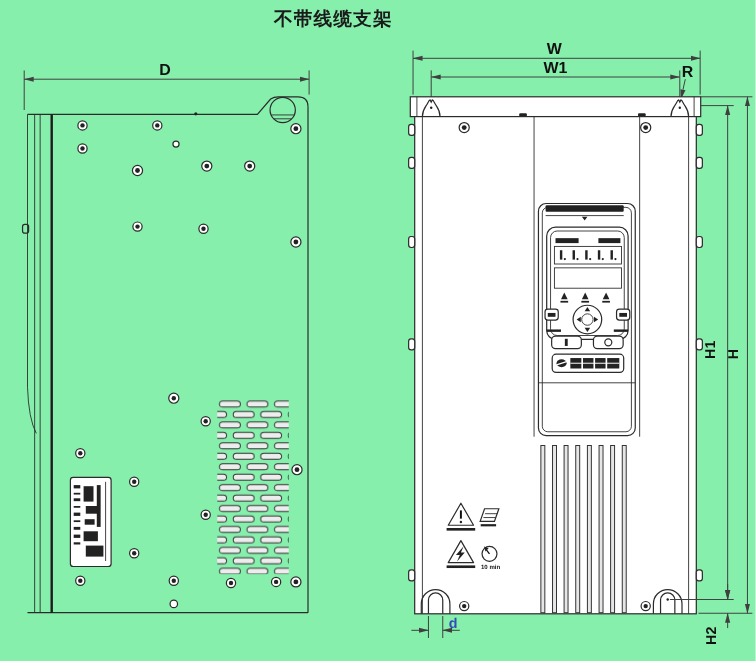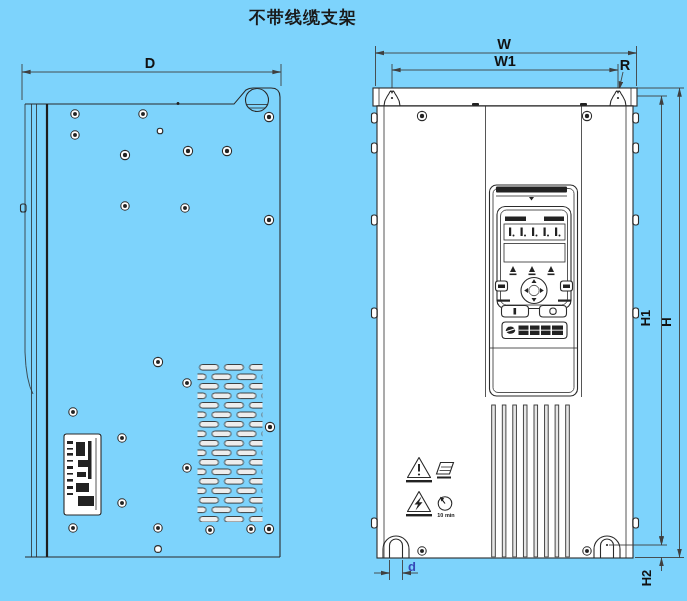--- a/index.html
+++ b/index.html
@@ -1,16 +1,16 @@
 <!DOCTYPE html>
 <html><head>
 <meta charset="utf-8">
 <style>
   html,body{margin:0;padding:0;background:#fff;}
-  #page{position:relative;width:687px;height:601px;background:#7dd3fc;overflow:hidden;
+  #page{position:relative;width:687px;height:601px;background:#86efac;overflow:hidden;
         font-family:"Liberation Sans",sans-serif;}
   svg{display:block;}
   .ln{stroke:#2b2b2b;fill:none;stroke-width:1.1;}
   .lnthin{stroke:#2b2b2b;fill:none;stroke-width:0.8;}
   .lnthick{stroke:#1d1d1d;fill:none;stroke-width:2.2;}
   .dim{stroke:#3f3f3f;fill:none;stroke-width:0.9;}
   .fillDark{fill:#222;stroke:none;}
   .dimtext{font-family:"Liberation Sans",sans-serif;font-weight:bold;font-size:14.5px;fill:#111;}
   .dimtext-sm{font-family:"Liberation Sans",sans-serif;font-weight:bold;font-size:13px;fill:#111;}
   .title{font-family:"Liberation Sans",sans-serif;font-weight:600;font-size:17px;fill:#1a1a1a;letter-spacing:1px;}

